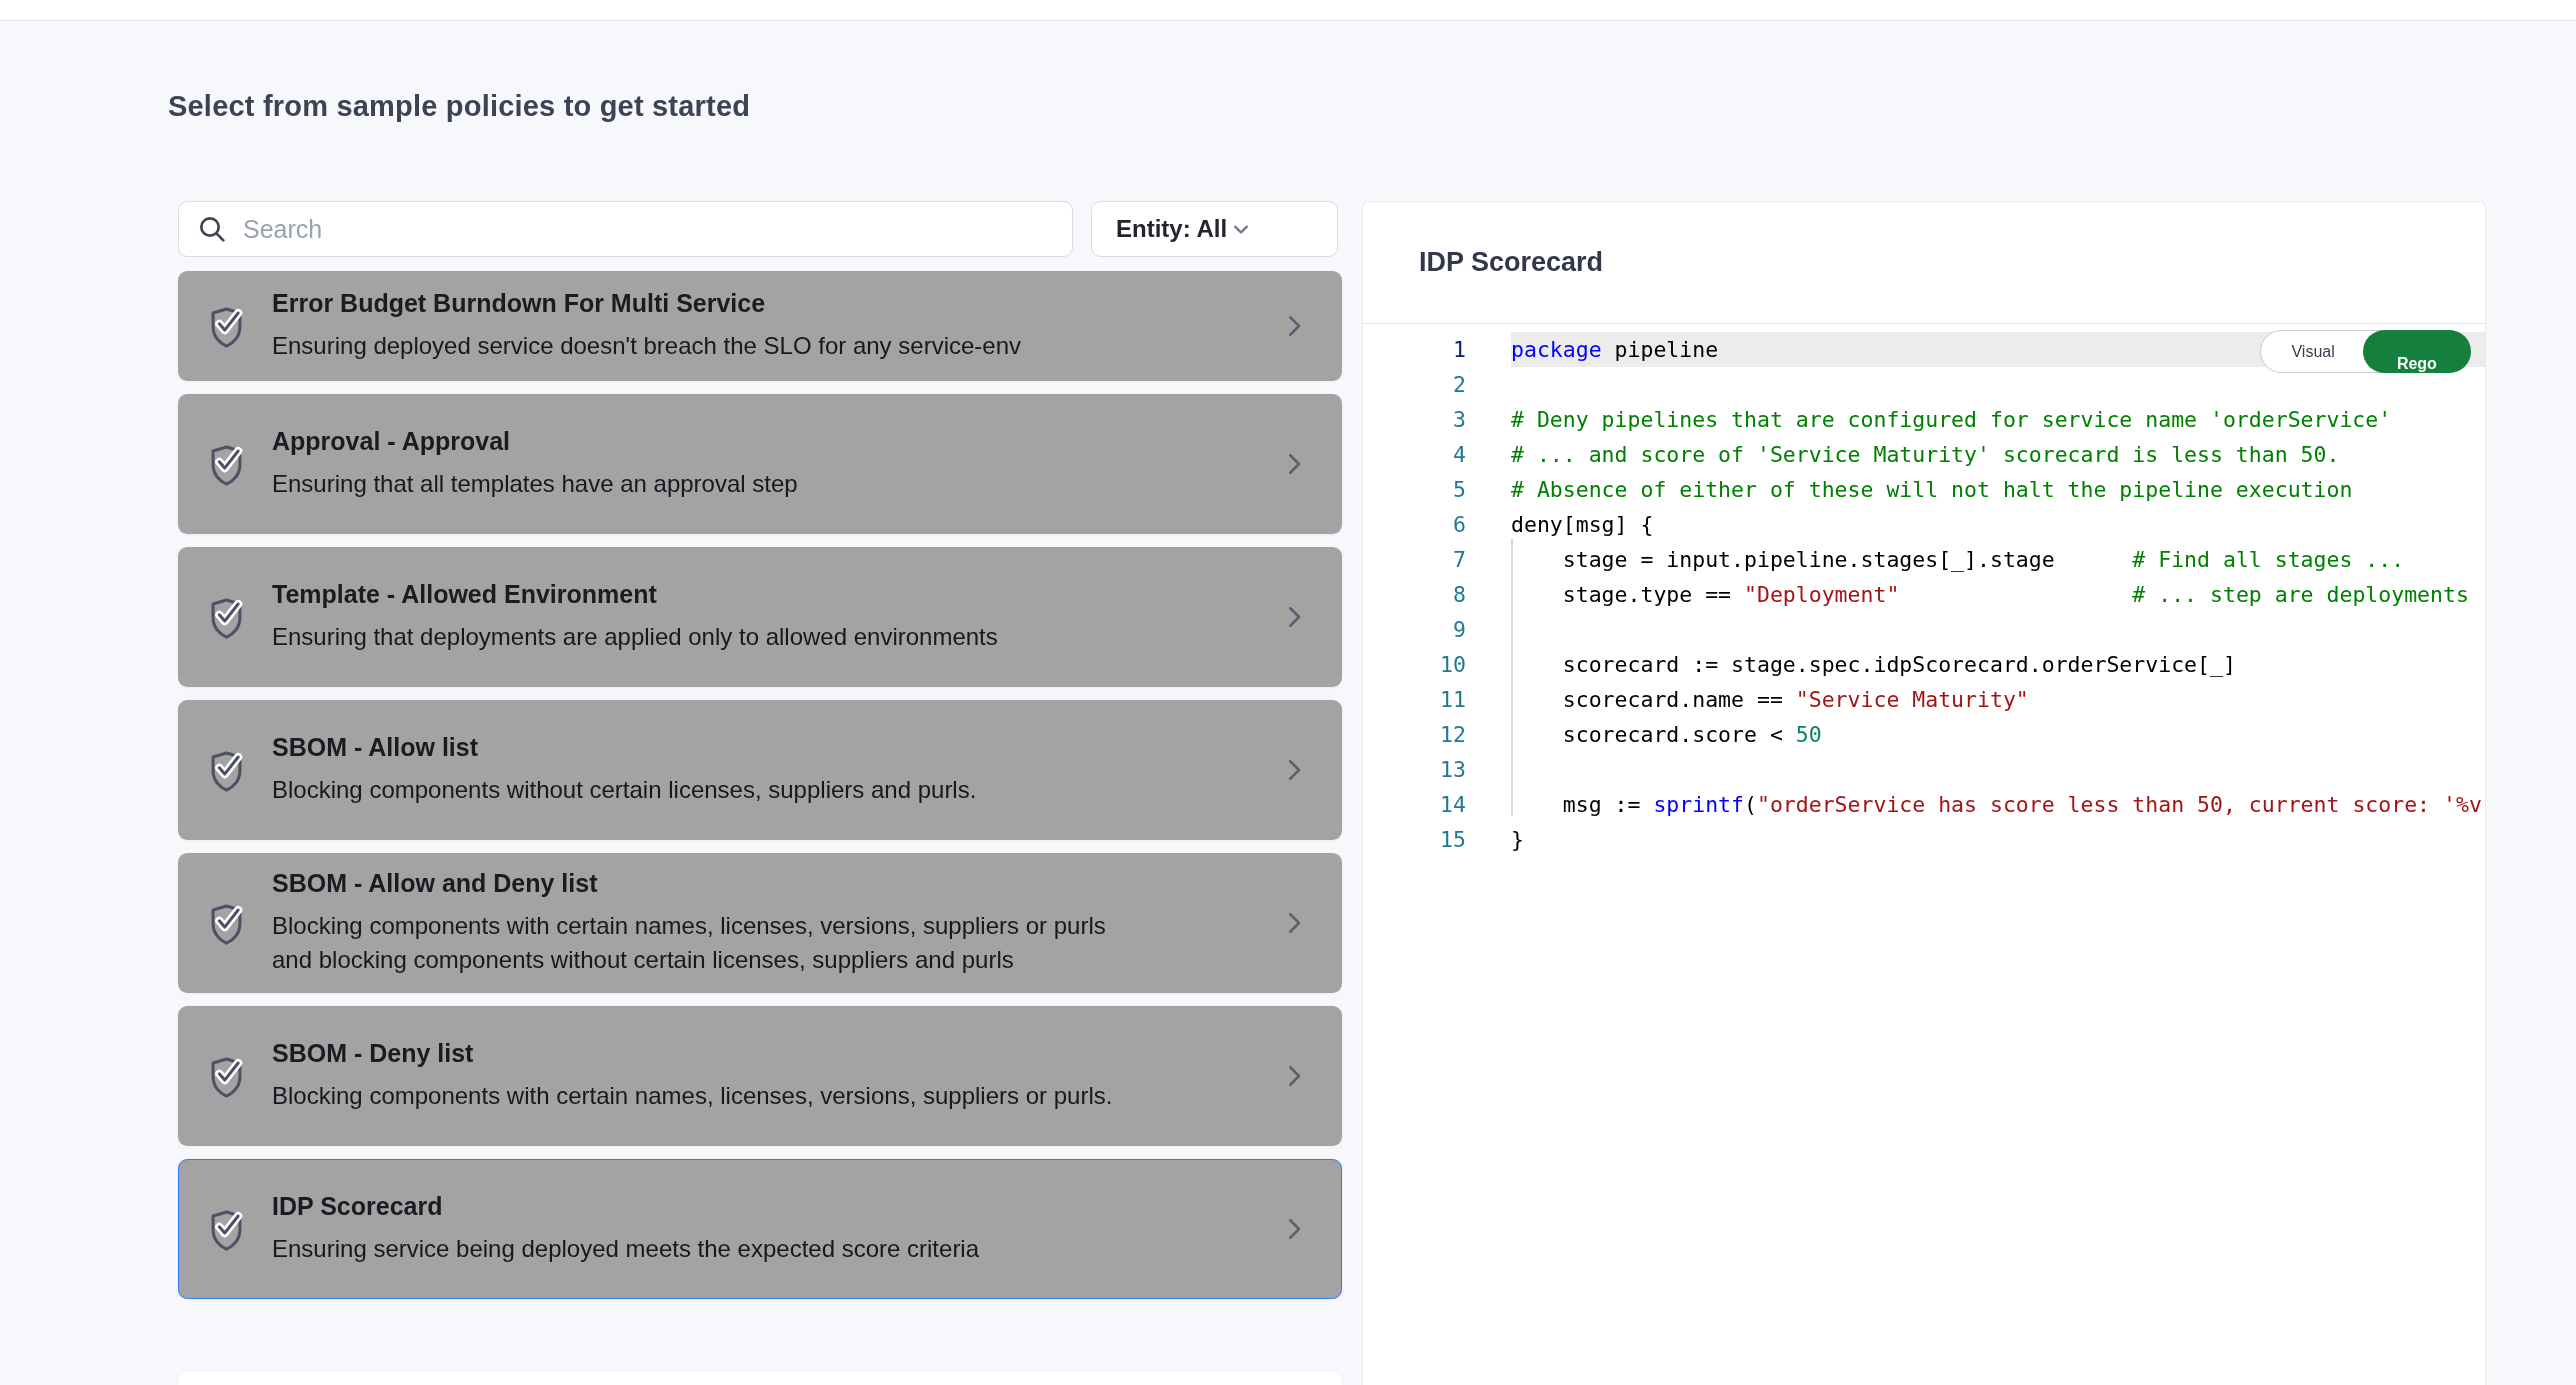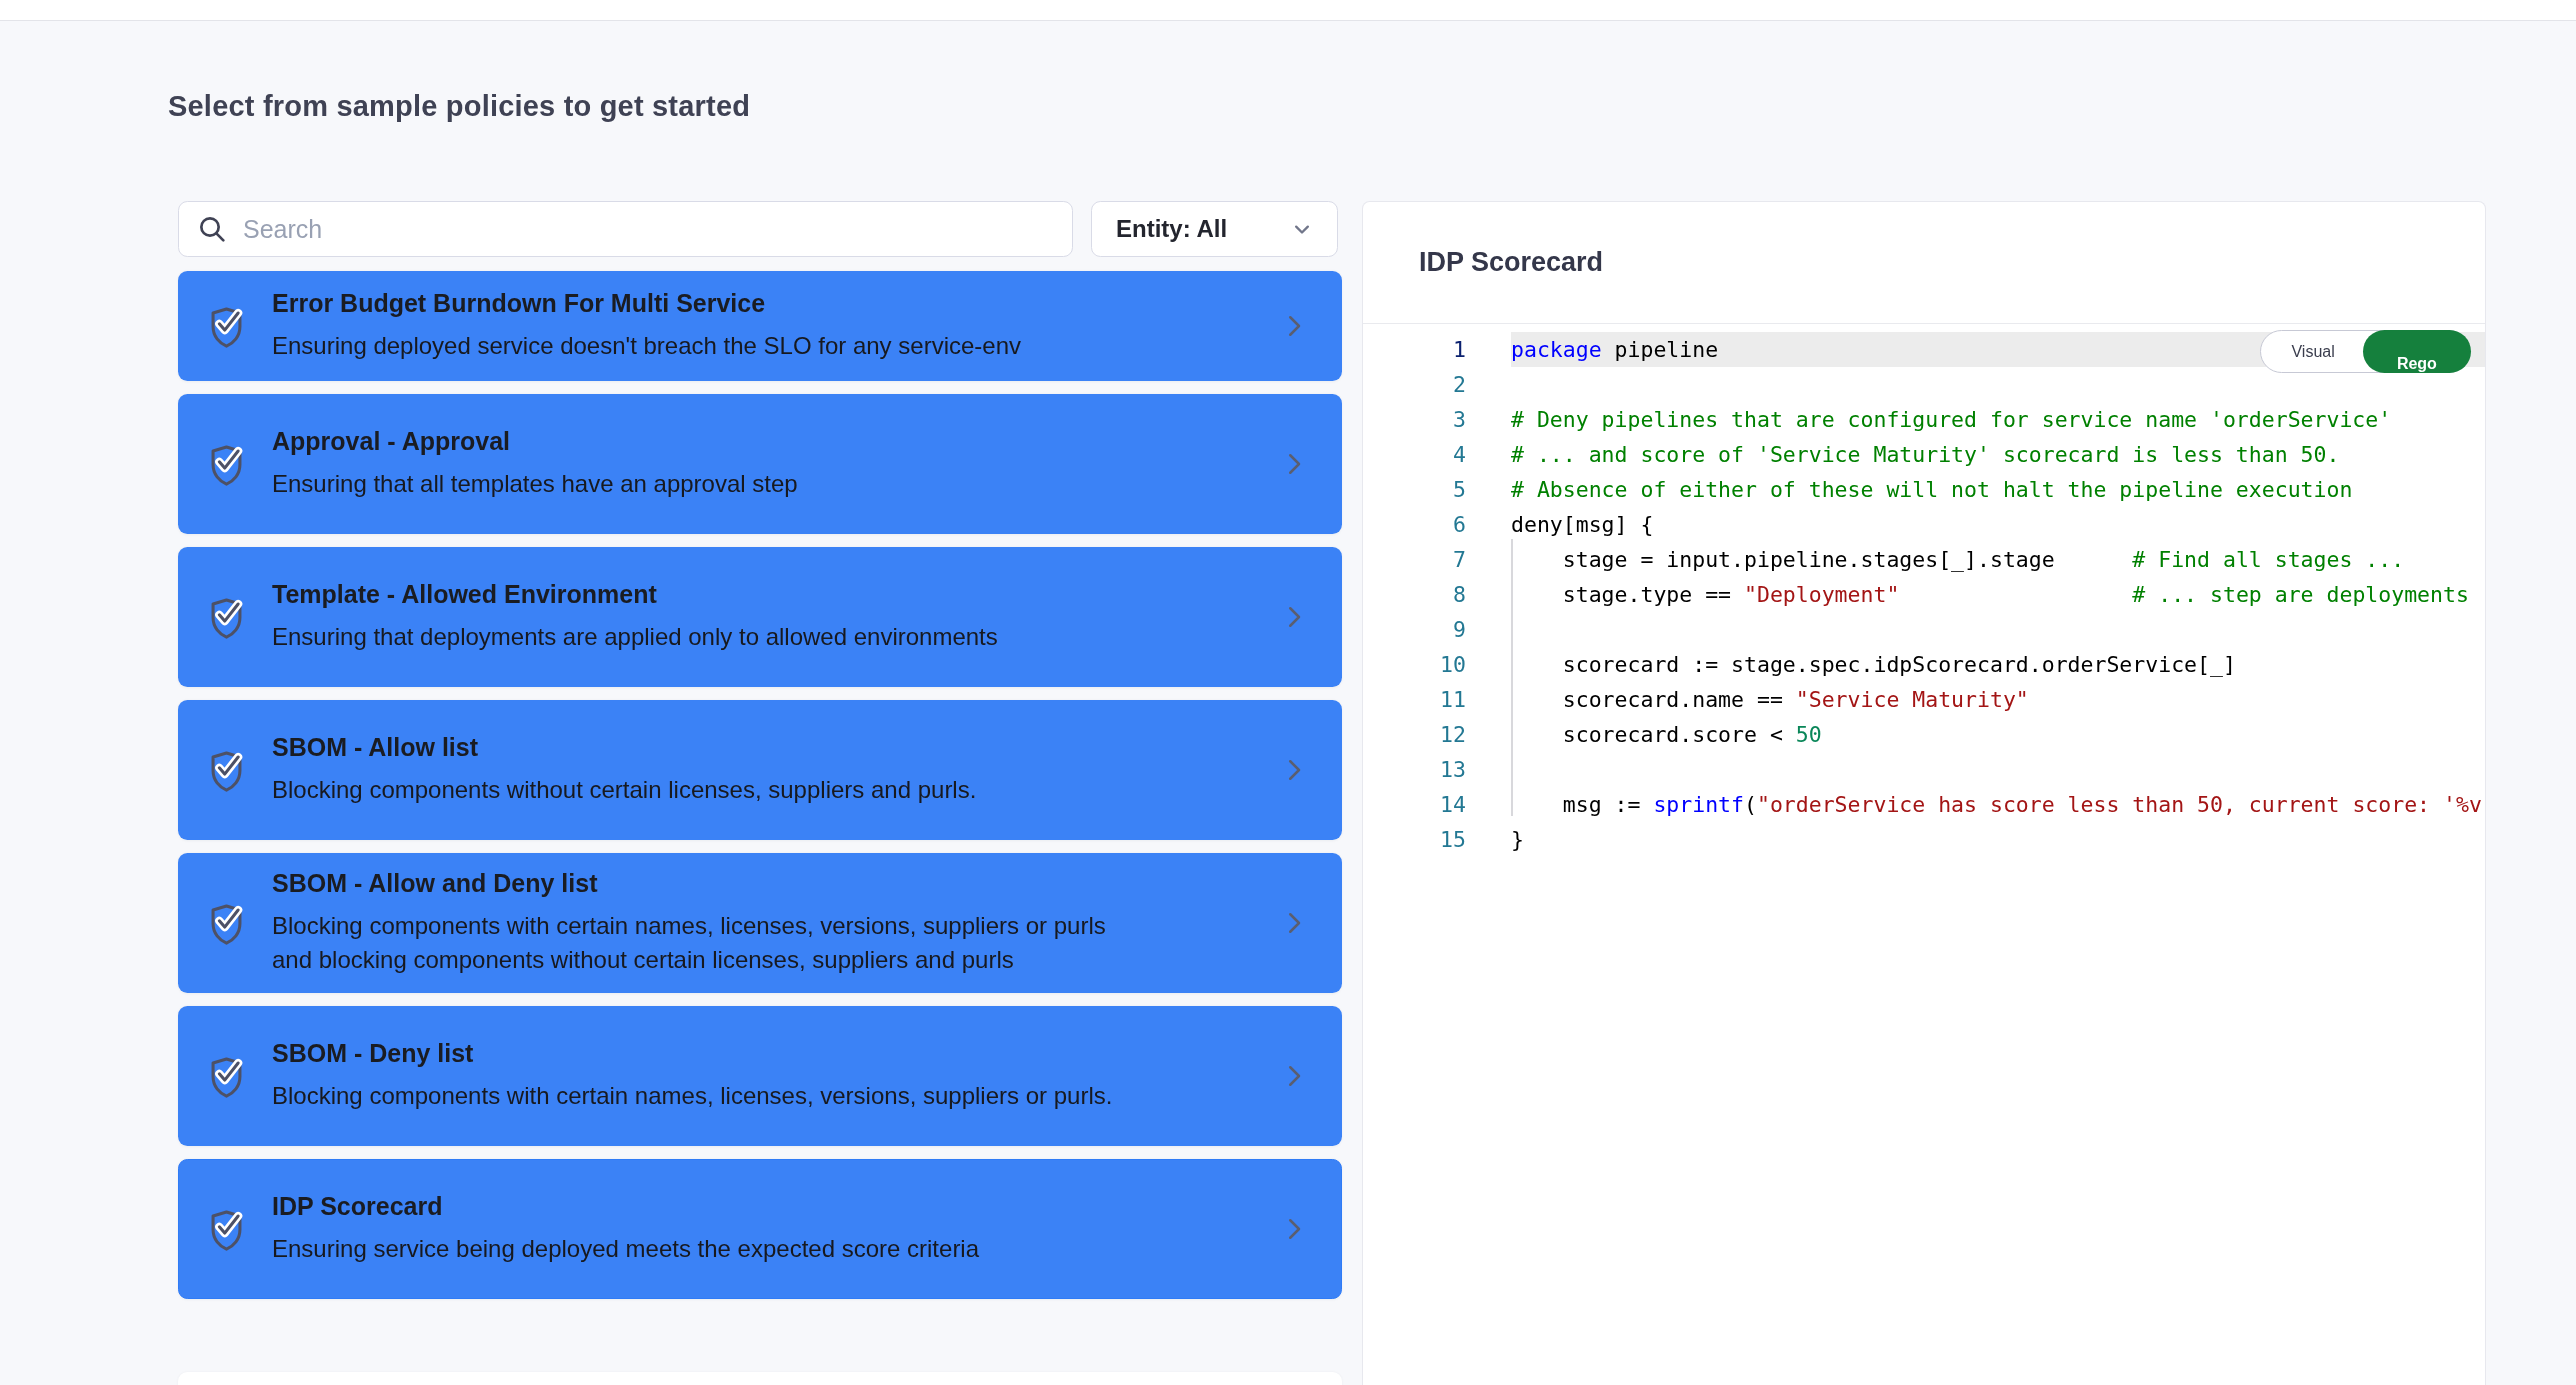--- a/index.html
+++ b/index.html
@@ -21,27 +21,27 @@
   .search-box { position:absolute; left:178px; top:201px; width:895px; height:56px;
     background:#fff; border:1.9px solid #d9dbe7; border-radius:9.4px;
     display:flex; align-items:center; padding:0 17px; }
   .search-box svg { flex-shrink:0; margin-right:15px; }
   .search-box input { flex:1; border:none; outline:none; font-size:25px;
     color:#333; background:transparent; font-family:"Liberation Sans",sans-serif; }
   .search-box input::placeholder { color:#99a1b3; }
 
   .entity { position:absolute; left:1091px; top:201px; width:247px; height:56px;
     background:#fff; border:1.9px solid #d9dbe7; border-radius:9.4px;
-    display:flex; align-items:center; justify-content:space-between;
+    display:flex; align-items:center; justify-content:flex-start;
     padding:0 20.6px 0 24px; cursor:pointer; }
   .entity .lbl { font-size:24px; font-weight:bold; color:#23252e; }
 
   
   .list { position:absolute; left:178px; top:271px; width:1164px; }
-  .card { background:#3b82f6; border:1.9px solid transparent; border-radius:9.4px;
+  .card { background:#a3a3a3; border:1.9px solid transparent; border-radius:9.4px;
     box-shadow:0 0.9px 2.8px rgba(25,30,50,.05);
     display:flex; align-items:center; padding:0 32px 0 26px;
     margin-bottom:13px; min-height:140px; cursor:pointer; }
   .card.clipped { min-height:110px; }
   .card.selected { border-color:var(--accent); }
   .card .shield { margin-right:24px; display:flex; }
   .card .text { flex:1; display:flex; flex-direction:column; }
   .card .title { font-size:25px; font-weight:bold; color:#1a1c22; margin-bottom:10.3px; }
   .card .desc { font-size:24px; color:#17191f; line-height:34px; max-width:852px; }
   .card .chev { margin-left:auto; display:flex; }

